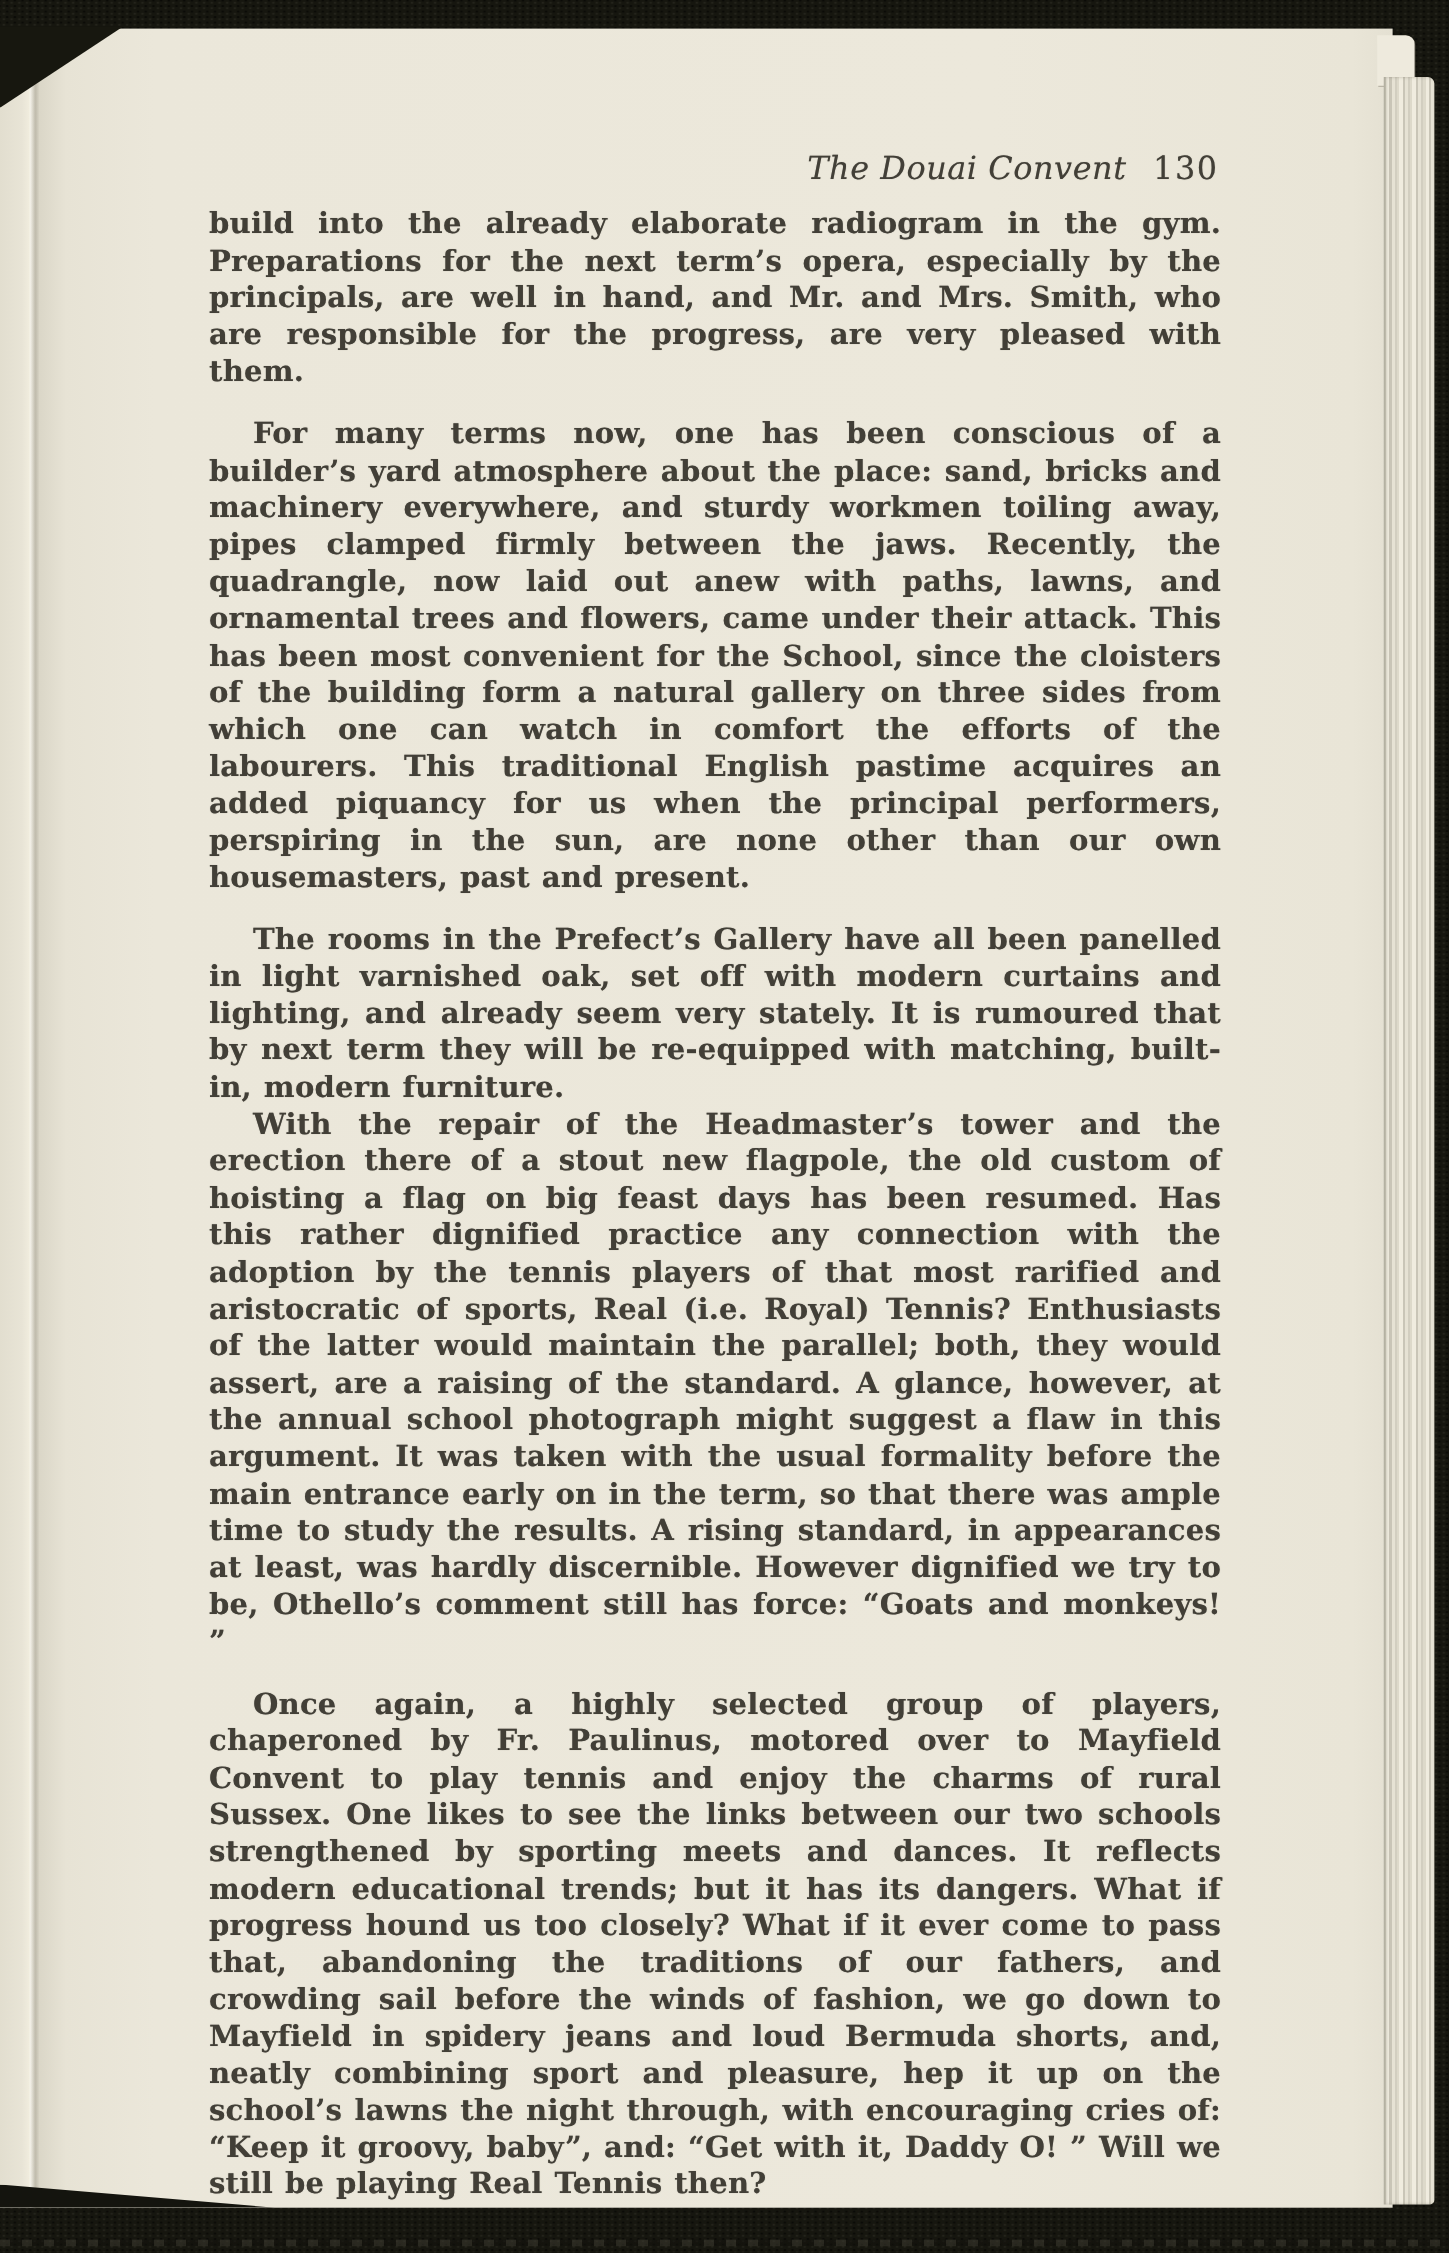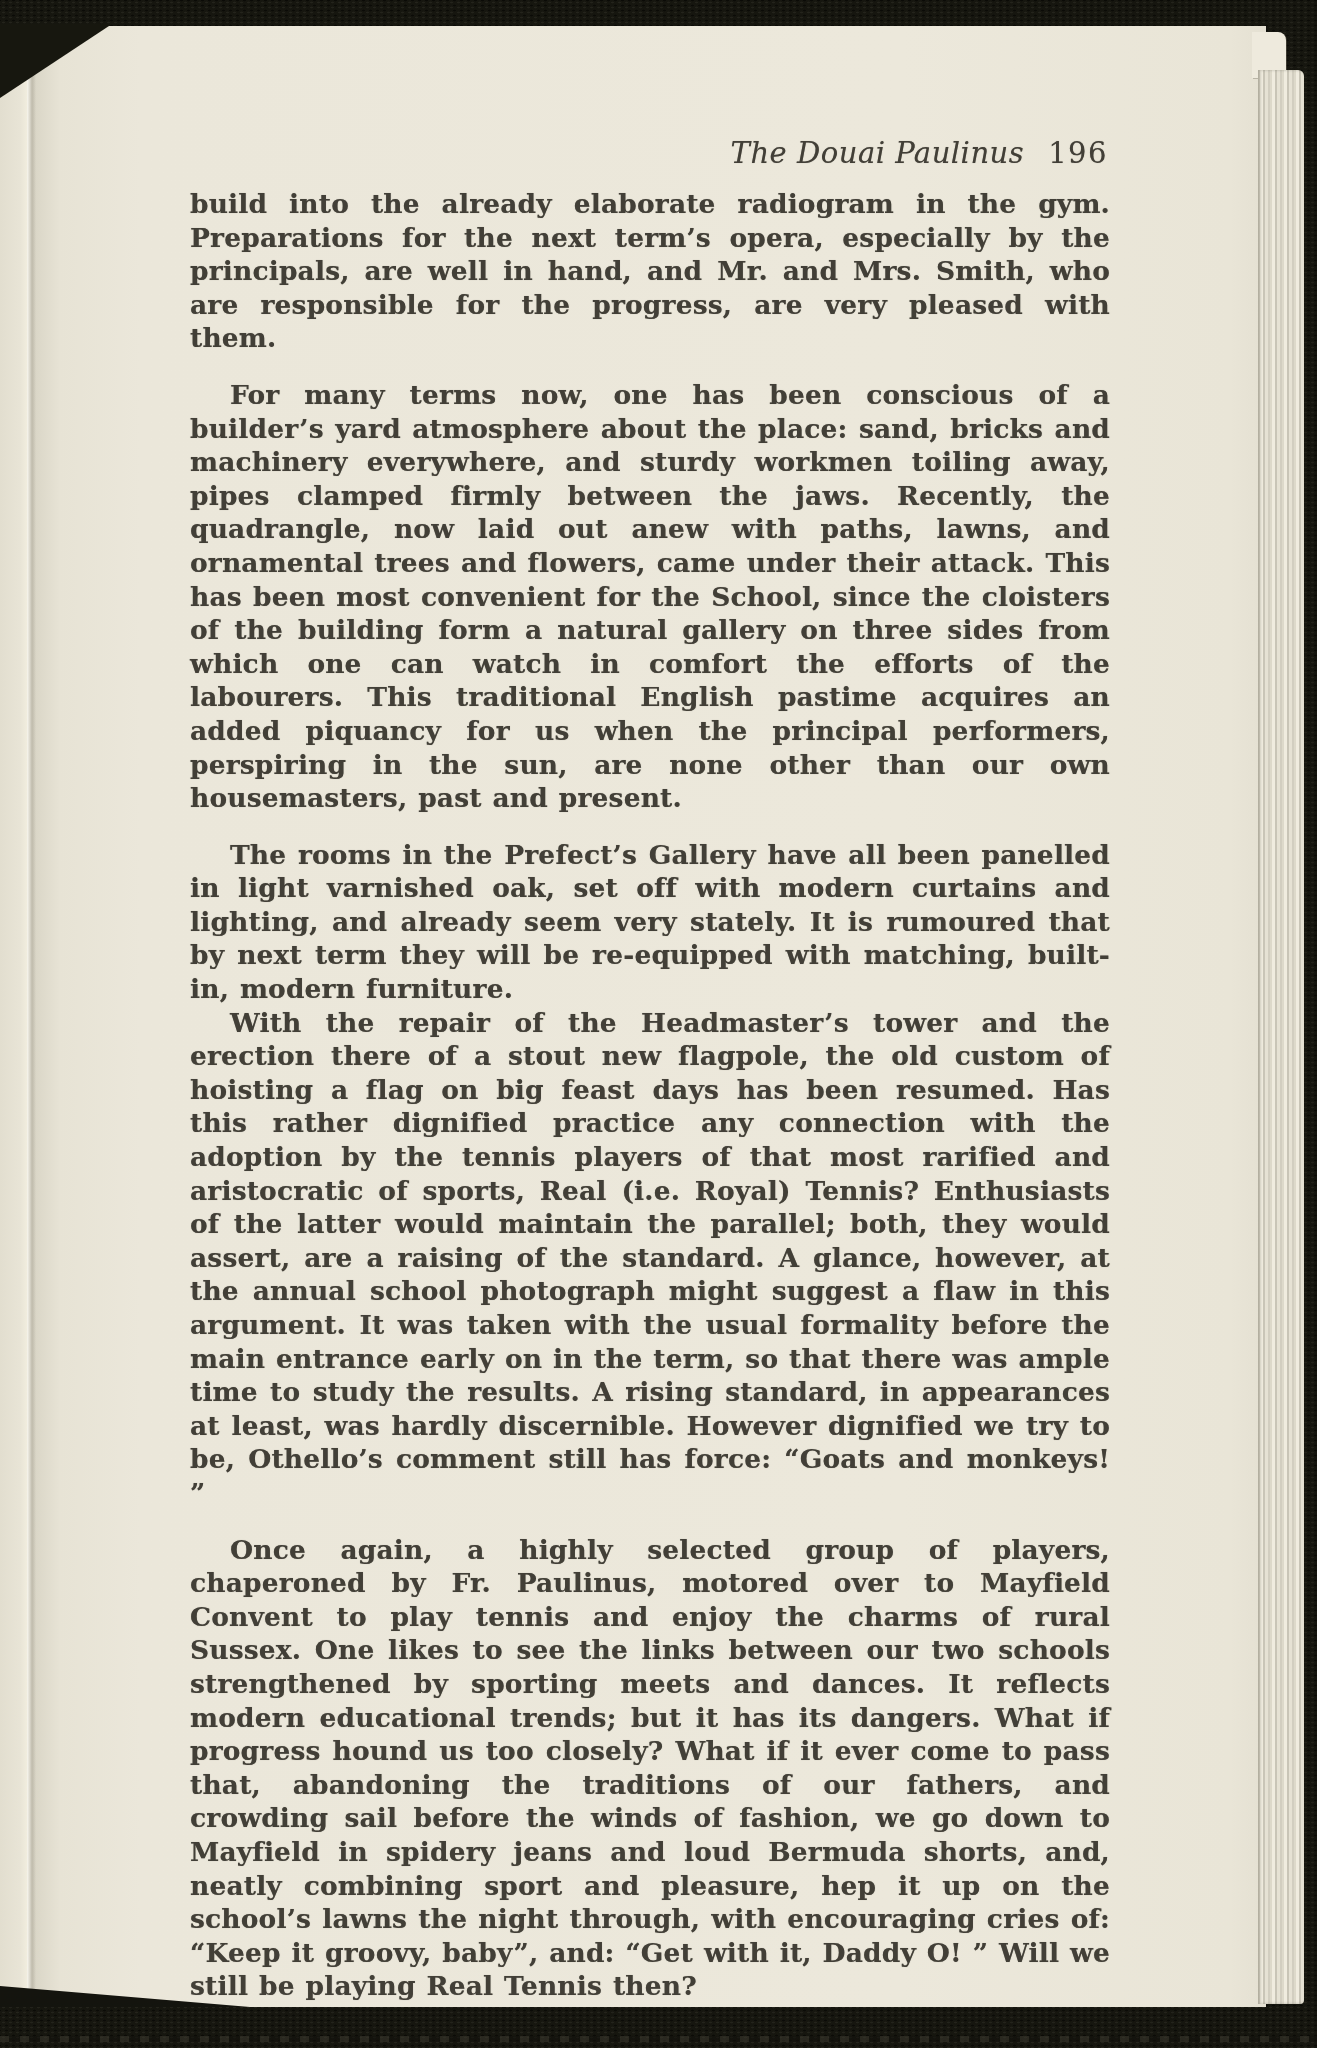--- a/index.html
+++ b/index.html
@@ -102,21 +102,21 @@
 
 <div class="paper"></div>
 <div class="gutter-crease"></div>
 <div class="wedge-top-left"></div>
 <div class="wedge-bottom-left"></div>
 <div class="page-edge-step"></div>
 <div class="page-edge-stack"></div>
 
 <div class="page-content">
   <div class="running-header">
-    <span class="magazine-title">The Douai Paulinus</span><span class="page-number">196</span>
+    <span class="magazine-title">The Douai Convent</span><span class="page-number">130</span>
   </div>
 
   <div class="body-text">
     <p>build into the already elaborate radiogram in the gym. Preparations for the next term’s opera, especially by the principals, are well in hand, and Mr. and Mrs. Smith, who are responsible for the progress, are very pleased with them.</p>
     <p class="gap indent">For many terms now, one has been conscious of a builder’s yard atmosphere about the place: sand, bricks and machinery everywhere, and sturdy workmen toiling away, pipes clamped firmly between the jaws. Recently, the quadrangle, now laid out anew with paths, lawns, and ornamental trees and flowers, came under their attack. This has been most convenient for the School, since the cloisters of the building form a natural gallery on three sides from which one can watch in comfort the efforts of the labourers. This traditional English pastime acquires an added piquancy for us when the principal performers, perspiring in the sun, are none other than our own housemasters, past and present.</p>
     <p class="gap indent">The rooms in the Prefect’s Gallery have all been panelled in light varnished oak, set off with modern curtains and lighting, and already seem very stately. It is rumoured that by next term they will be re-equipped with matching, built-in, modern furniture.</p>
     <p class="indent">With the repair of the Headmaster’s tower and the erection there of a stout new flagpole, the old custom of hoisting a flag on big feast days has been resumed. Has this rather dignified practice any connection with the adoption by the tennis players of that most rarified and aristocratic of sports, Real (i.e. Royal) Tennis? Enthusiasts of the latter would maintain the parallel; both, they would assert, are a raising of the standard. A glance, however, at the annual school photograph might suggest a flaw in this argument. It was taken with the usual formality before the main entrance early on in the term, so that there was ample time to study the results. A rising standard, in appearances at least, was hardly discernible. However dignified we try to be, Othello’s comment still has force: “Goats and monkeys! ”</p>
     <p class="gap indent">Once again, a highly selected group of players, chaperoned by Fr. Paulinus, motored over to Mayfield Convent to play tennis and enjoy the charms of rural Sussex. One likes to see the links between our two schools strengthened by sporting meets and dances. It reflects modern educational trends; but it has its dangers. What if progress hound us too closely? What if it ever come to pass that, abandoning the traditions of our fathers, and crowding sail before the winds of fashion, we go down to Mayfield in spidery jeans and loud Bermuda shorts, and, neatly combining sport and pleasure, hep it up on the school’s lawns the night through, with encouraging cries of: “Keep it groovy, baby”, and: “Get with it, Daddy O! ” Will we still be playing Real Tennis then?</p>
   </div>
 </div>

